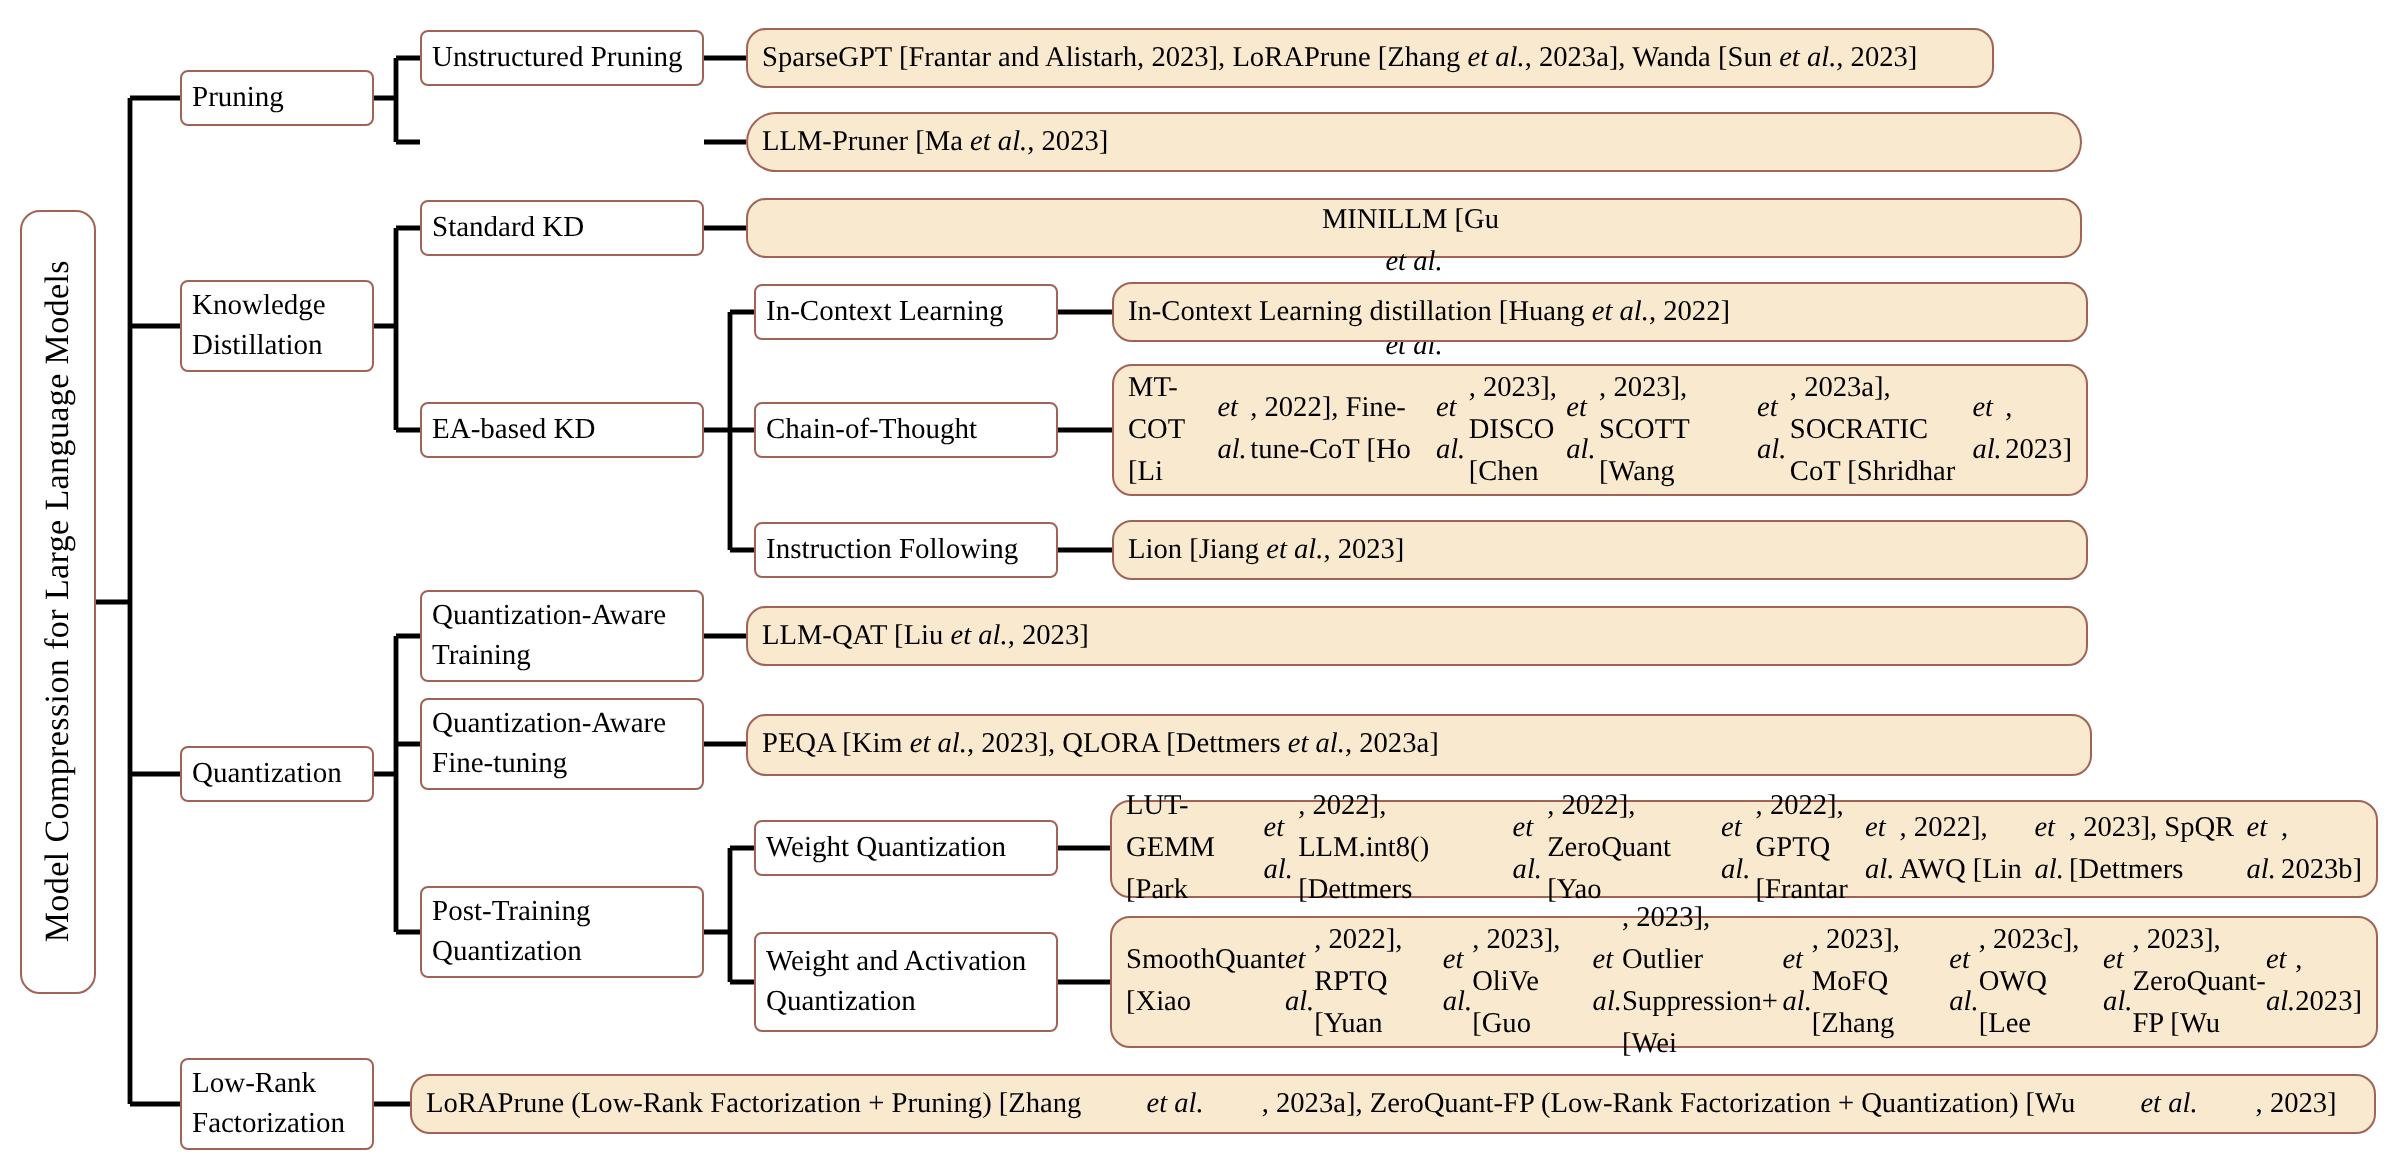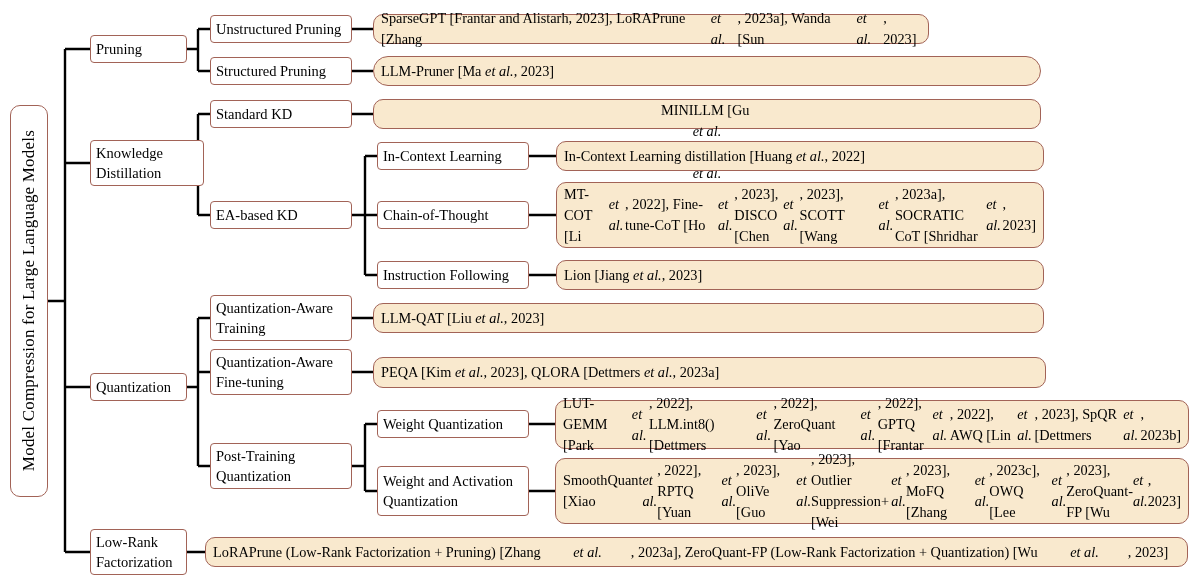--- a/index.html
+++ b/index.html
@@ -48,39 +48,38 @@
       M529 424 H555 M529 491 H555
       M187 552 H205
     "></path>
   </svg>
 
   <div class="box root" style="left:10px;top:105px;width:38px;height:392px;">
     <span class="vtext">Model Compression for Large Language Models</span>
   </div>
 
   <div class="box cat nw" style="left:90px;top:35px;width:97px;height:28px;">Pruning</div>
-  <div class="box cat" style="left:90px;top:140px;width:114px;height:46px;">Knowledge Distillation</div>
+  <div class="box cat" style="left:90px;top:140px;width:97px;height:46px;">Knowledge Distillation</div>
   <div class="box cat nw" style="left:90px;top:373px;width:97px;height:28px;">Quantization</div>
   <div class="box cat" style="left:90px;top:529px;width:97px;height:46px;">Low-Rank Factorization</div>
 
   <div class="box cat nw" style="left:210px;top:15px;width:142px;height:28px;">Unstructured Pruning</div>
-  <div class="box cat nw" style="left:210px;top:57px;width:142px;height:28px;">Structured Pruning</div>
   <div class="box cat nw" style="left:210px;top:100px;width:142px;height:28px;">Standard KD</div>
   <div class="box cat nw" style="left:210px;top:201px;width:142px;height:28px;">EA-based KD</div>
   <div class="box cat" style="left:210px;top:295px;width:142px;height:46px;">Quantization-Aware Training</div>
   <div class="box cat" style="left:210px;top:349px;width:142px;height:46px;">Quantization-Aware Fine-tuning</div>
   <div class="box cat" style="left:210px;top:443px;width:142px;height:46px;">Post-Training Quantization</div>
 
   <div class="box cat nw" style="left:377px;top:142px;width:152px;height:28px;">In-Context Learning</div>
   <div class="box cat nw" style="left:377px;top:201px;width:152px;height:28px;">Chain-of-Thought</div>
   <div class="box cat nw" style="left:377px;top:261px;width:152px;height:28px;">Instruction Following</div>
   <div class="box cat nw" style="left:377px;top:410px;width:152px;height:28px;">Weight Quantization</div>
   <div class="box cat" style="left:377px;top:466px;width:152px;height:50px;">Weight and Activation Quantization</div>
 
-  <div class="box leaf" style="left:373px;top:14px;width:556px;height:30px;justify-content:flex-end;">SparseGPT [Frantar and Alistarh, 2023], LoRAPrune [Zhang <i>et al.</i>, 2023a], Wanda [Sun <i>et al.</i>, 2023]</div>
+  <div class="box leaf" style="left:373px;top:14px;width:624px;height:30px;">SparseGPT [Frantar and Alistarh, 2023], LoRAPrune [Zhang <i>et al.</i>, 2023a], Wanda [Sun <i>et al.</i>, 2023]</div>
   <div class="box leaf" style="left:373px;top:56px;width:668px;height:30px;border-radius:15px;">LLM-Pruner [Ma <i>et al.</i>, 2023]</div>
   <div class="box leaf" style="left:373px;top:99px;width:668px;height:30px;flex-direction:column;">MINILLM [Gu <i>et al.</i>, 2023], GKD [Agarwal <i>et al.</i>, 2023]</div>
   <div class="box leaf" style="left:556px;top:141px;width:488px;height:30px;">In-Context Learning distillation [Huang <i>et al.</i>, 2022]</div>
   <div class="box leaf" style="left:556px;top:182px;width:488px;height:66px;">MT-COT [Li <i>et al.</i>, 2022], Fine-tune-CoT [Ho <i>et al.</i>, 2023],
 DISCO [Chen <i>et al.</i>, 2023], SCOTT [Wang <i>et al.</i>, 2023a],
 SOCRATIC CoT [Shridhar <i>et al.</i>, 2023]</div>
   <div class="box leaf" style="left:556px;top:260px;width:488px;height:30px;">Lion [Jiang <i>et al.</i>, 2023]</div>
   <div class="box leaf" style="left:373px;top:303px;width:671px;height:30px;">LLM-QAT [Liu <i>et al.</i>, 2023]</div>
   <div class="box leaf" style="left:373px;top:357px;width:673px;height:31px;">PEQA [Kim <i>et al.</i>, 2023], QLORA [Dettmers <i>et al.</i>, 2023a]</div>
   <div class="box leaf" style="left:555px;top:400px;width:634px;height:49px;">LUT-GEMM [Park <i>et al.</i>, 2022], LLM.int8() [Dettmers <i>et al.</i>, 2022], ZeroQuant [Yao <i>et al.</i>, 2022],

